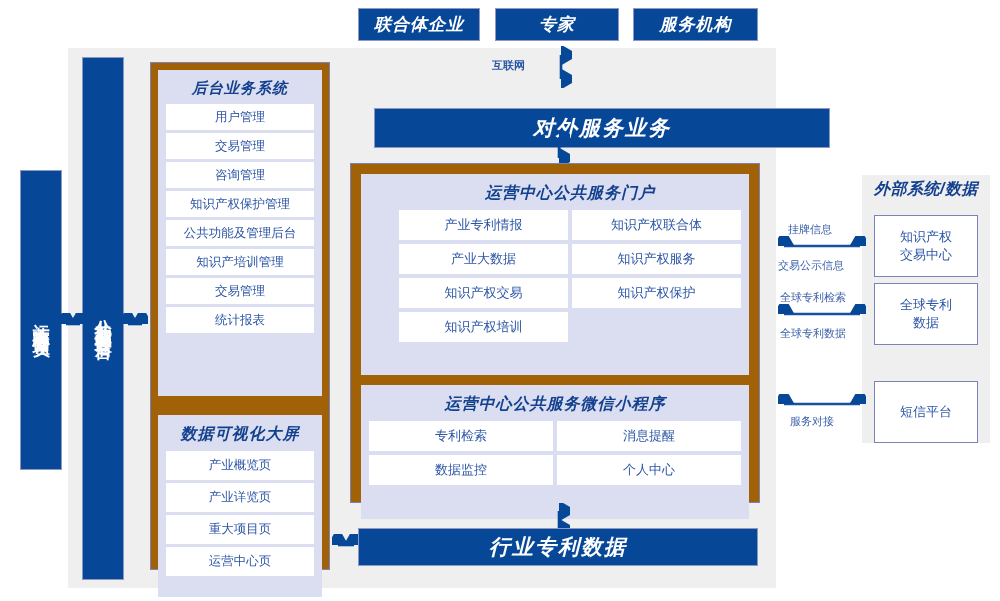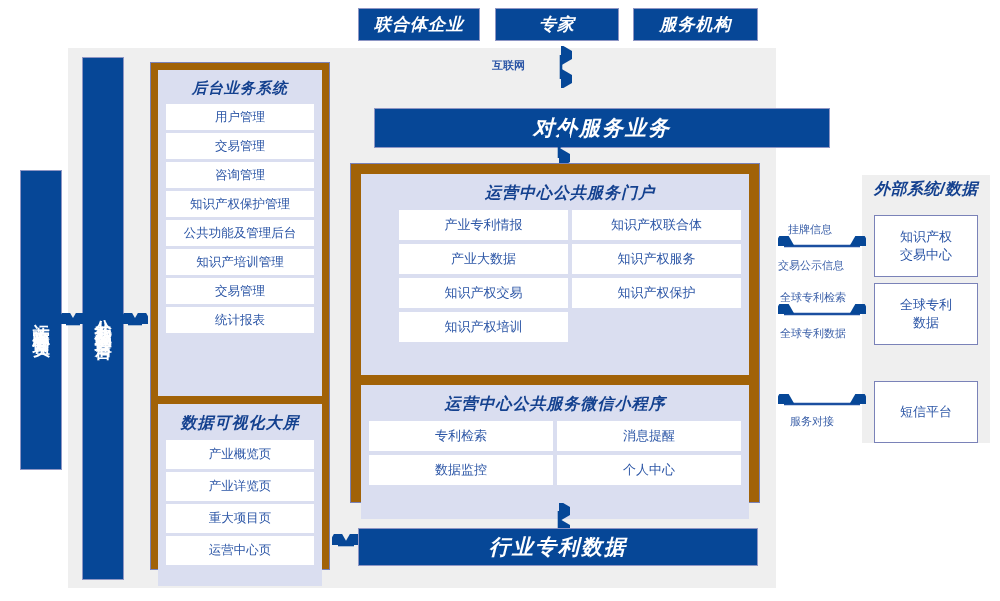--- a/index.html
+++ b/index.html
@@ -153,21 +153,21 @@
     <div class="cell">用户管理</div>
     <div class="cell">交易管理</div>
     <div class="cell">咨询管理</div>
     <div class="cell">知识产权保护管理</div>
     <div class="cell">公共功能及管理后台</div>
     <div class="cell">知识产培训管理</div>
     <div class="cell">交易管理</div>
     <div class="cell">统计报表</div>
   </div>
 
-  <div class="group" style="margin-top:8px;height:168px;">
+  <div class="group" style="margin-top:19px;height:168px;">
     <div class="group-title big">数据可视化大屏</div>
     <div class="cell" style="height:29px;">产业概览页</div>
     <div class="cell" style="height:29px;">产业详览页</div>
     <div class="cell" style="height:29px;">重大项目页</div>
     <div class="cell" style="height:29px;">运营中心页</div>
   </div>
 </div>
 
 <div class="abs" style="left:332px;top:534px;width:28px;height:22px;">
   <svg class="arrow-h" width="28" height="22" viewBox="0 0 28 22">

